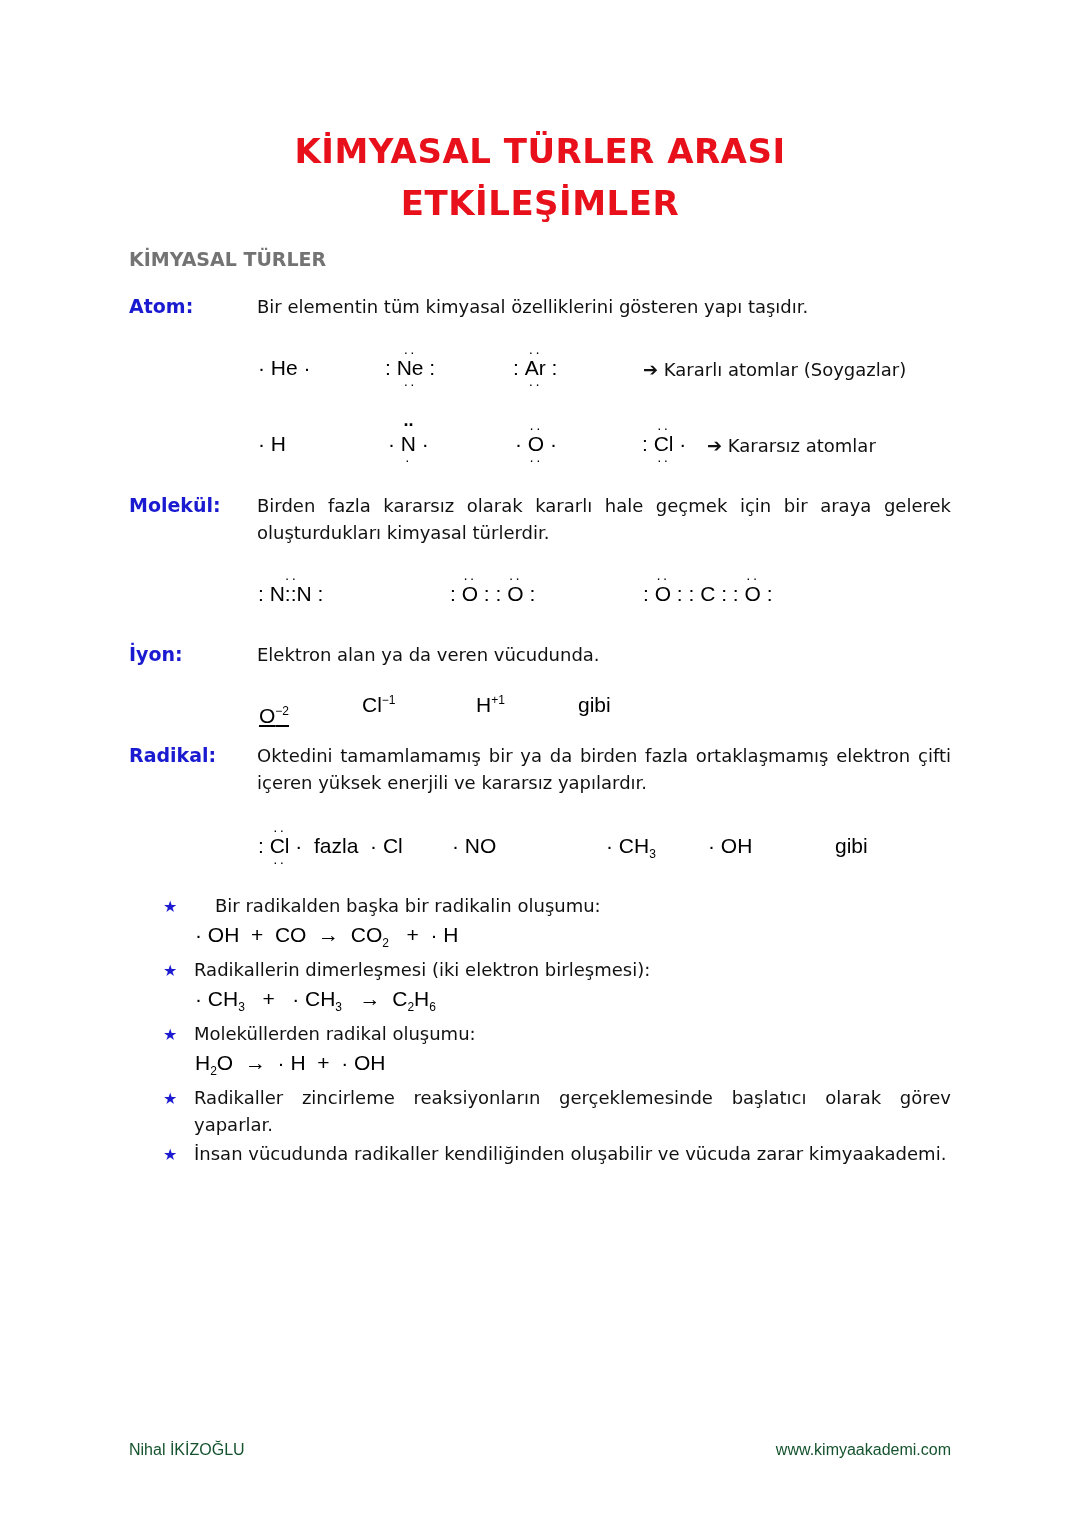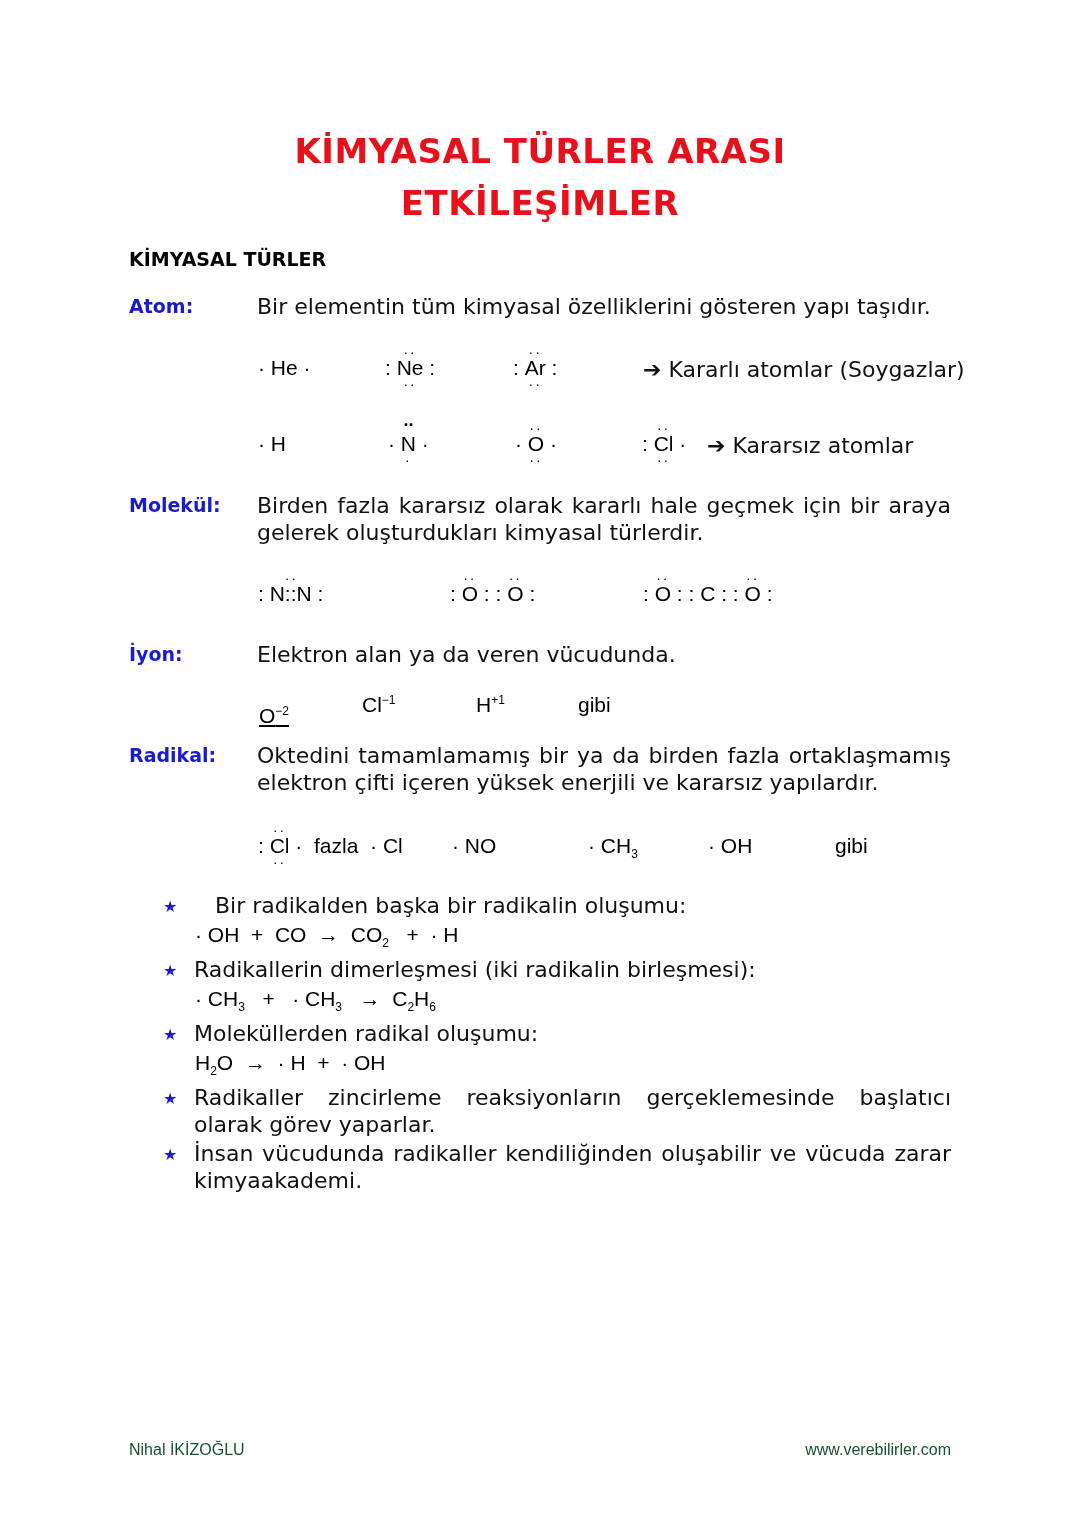--- a/index.html
+++ b/index.html
@@ -1,23 +1,23 @@
 <!DOCTYPE html>
 <html><head>
 <meta charset="utf-8">
 <style>
   html, body { margin:0; padding:0; background:#ffffff; }
   body { width:1080px; height:1527px; position:relative; overflow:hidden;
          font-family:"DejaVu Sans", sans-serif; color:#111; }
   .abs { position:absolute; }
   .title { left:0; width:1080px; text-align:center; color:#e8101a; font-weight:bold;
            font-size:34px; line-height:52px; letter-spacing:0.5px; }
-  .section { color:#000000; font-weight:bold; font-size:19px; }
+  .section { color:#737373; font-weight:bold; font-size:19px; }
   .term { color:#1a1ad0; font-weight:bold; font-size:19px; }
-  .txt { font-size:22px; color:#111; line-height:27px; }
+  .txt { font-size:18px; color:#111; line-height:27px; }
   .just { text-align:justify; text-align-last:left; width:694px; }
   .chem { font-family:"Liberation Sans", sans-serif; font-size:21px; color:#000000; white-space:nowrap; }
   .lw { display:inline-block; position:relative; }
   .dt { position:absolute; left:0; right:0; text-align:center; font-size:14px; line-height:10px; letter-spacing:2px; }
   .dt.top { top:-9px; } .dt.bot { bottom:-9px; }
   .dt.bold { font-size:18px; font-weight:bold; letter-spacing:-1px; top:-12px; }
   sub, sup { font-size:12px; }
   .star { color:#1a1ad0; font-size:16px; }
   .arrow { font-weight:bold; }
   .footer { font-family:"Liberation Sans", sans-serif; font-size:16px; color:#14532d; }
@@ -56,36 +56,36 @@
 <div class="abs chem" style="left:259px; top:704px;text-decoration:underline;"><span>O</span><sup>−2</sup></div>
 <div class="abs chem" style="left:362px; top:693px;"><span>Cl</span><sup>−1</sup></div>
 <div class="abs chem" style="left:476px; top:693px;"><span>H</span><sup>+1</sup></div>
 <div class="abs chem" style="left:578px; top:693px;">gibi</div>
 
 <div class="abs term" style="left:129px; top:744px;">Radikal:</div>
 <div class="abs txt just" style="left:257px; top:742px;">Oktedini tamamlamamış bir ya da birden fazla ortaklaşmamış elektron çifti içeren yüksek enerjili ve kararsız yapılardır.</div>
 
 <div class="abs chem" style="left:258px; top:834px;">:&nbsp;<span class="lw"><span class="dt top">··</span>Cl<span class="dt bot">··</span></span>&nbsp;·&nbsp; <span>fazla</span> &nbsp;·&nbsp;<span>Cl</span></div>
 <div class="abs chem" style="left:452px; top:834px;">·&nbsp;<span>NO</span></div>
-<div class="abs chem" style="left:588px; top:834px;">·&nbsp;<span>CH</span><sub>3</sub></div>
+<div class="abs chem" style="left:606px; top:834px;">·&nbsp;<span>CH</span><sub>3</sub></div>
 <div class="abs chem" style="left:708px; top:834px;">·&nbsp;<span>OH</span></div>
 <div class="abs chem" style="left:835px; top:834px;">gibi</div>
 
 <div class="abs star" style="left:163px; top:897px;">★</div>
 <div class="abs txt" style="left:194px; top:892px;margin-left:21px;">Bir radikalden başka bir radikalin oluşumu:</div>
 <div class="abs chem" style="left:195px; top:923px;">·&nbsp;<span>OH</span>&nbsp;&nbsp;<span>+</span>&nbsp;&nbsp;<span>CO</span>&nbsp;&nbsp;<span>→</span>&nbsp;&nbsp;<span>CO</span><sub>2</sub>&nbsp;&nbsp;&nbsp;<span>+</span>&nbsp;&nbsp;·&nbsp;<span>H</span></div>
 
 <div class="abs star" style="left:163px; top:961px;">★</div>
-<div class="abs txt" style="left:194px; top:956px;">Radikallerin dimerleşmesi (iki radikalin birleşmesi):</div>
+<div class="abs txt" style="left:194px; top:956px;">Radikallerin dimerleşmesi (iki elektron birleşmesi):</div>
 <div class="abs chem" style="left:195px; top:987px;">·&nbsp;<span>CH</span><sub>3</sub>&nbsp;&nbsp;&nbsp;<span>+</span>&nbsp;&nbsp;&nbsp;·&nbsp;<span>CH</span><sub>3</sub>&nbsp;&nbsp;&nbsp;<span>→</span>&nbsp;&nbsp;<span>C</span><sub>2</sub><span>H</span><sub>6</sub></div>
 
 <div class="abs star" style="left:163px; top:1025px;">★</div>
 <div class="abs txt" style="left:194px; top:1020px;">Moleküllerden radikal oluşumu:</div>
 <div class="abs chem" style="left:195px; top:1051px;"><span>H</span><sub>2</sub><span>O</span>&nbsp;&nbsp;<span>→</span>&nbsp;&nbsp;·&nbsp;<span>H</span>&nbsp;&nbsp;<span>+</span>&nbsp;&nbsp;·&nbsp;<span>OH</span></div>
 
 <div class="abs star" style="left:163px; top:1089px;">★</div>
 <div class="abs txt just" style="left:194px; top:1084px; width:757px;">Radikaller zincirleme reaksiyonların gerçeklemesinde başlatıcı olarak görev yaparlar.</div>
 
 <div class="abs star" style="left:163px; top:1145px;">★</div>
 <div class="abs txt just" style="left:194px; top:1140px; width:757px;">İnsan vücudunda radikaller kendiliğinden oluşabilir ve vücuda zarar kimyaakademi.</div>
 
 <div class="abs footer" style="left:129px; top:1441px;">Nihal İKİZOĞLU</div>
-<div class="abs footer" style="right:129px; top:1441px;">www.verebilirler.com</div>
+<div class="abs footer" style="right:129px; top:1441px;">www.kimyaakademi.com</div>
 
 </body></html>

